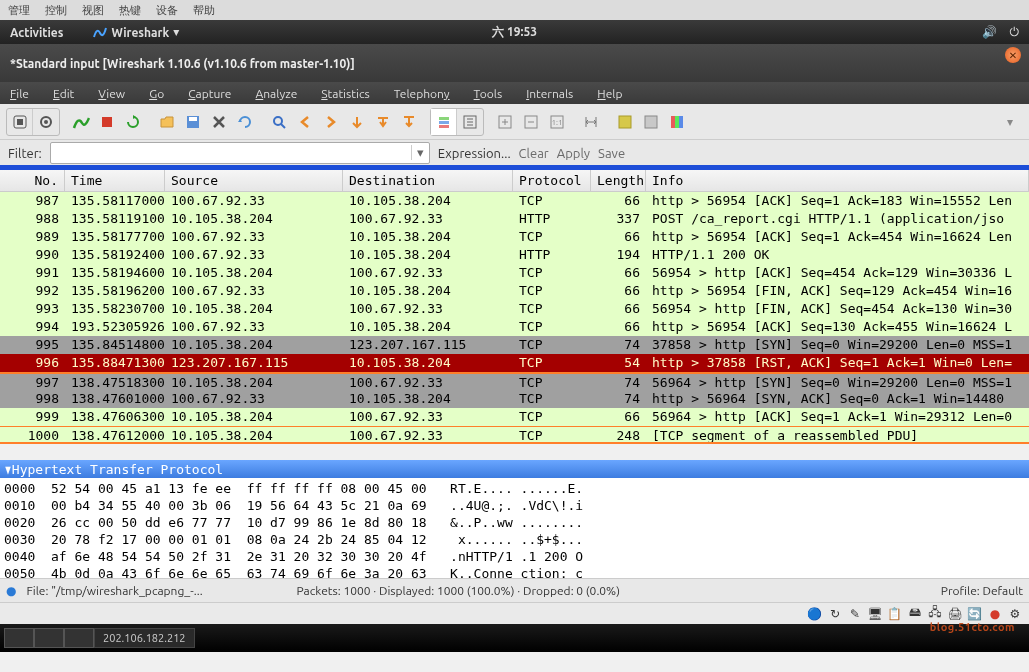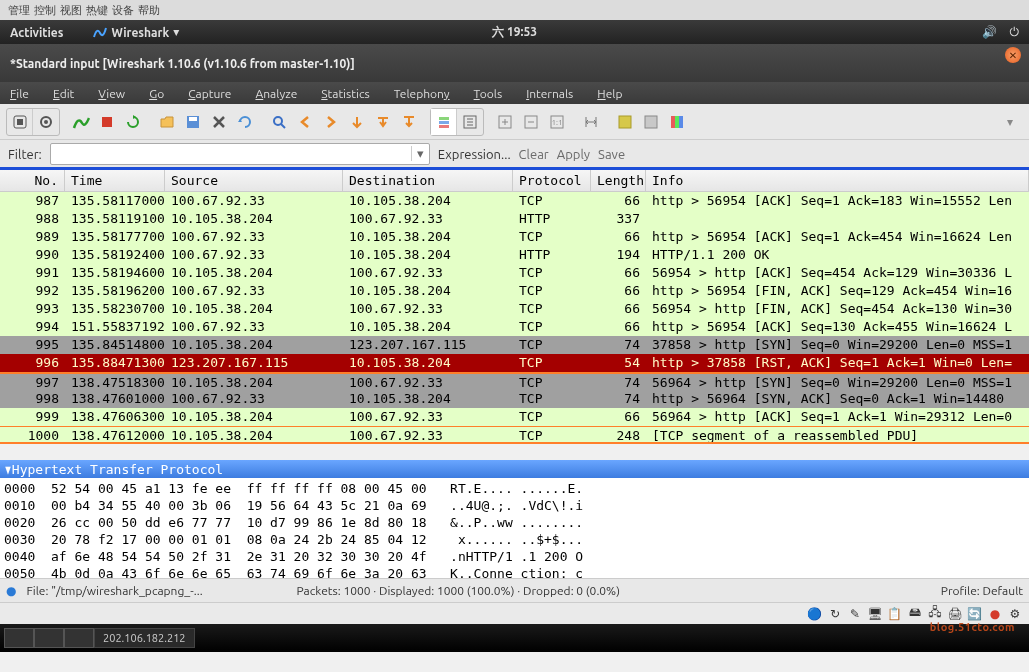--- a/index.html
+++ b/index.html
@@ -1,34 +1,34 @@
 <!DOCTYPE html>
 <html><head>
 <meta charset="utf-8">
 <style>
 * { margin: 0; padding: 0; box-sizing: border-box; }
 body { font-family: "Ubuntu", "DejaVu Sans", sans-serif; font-size: 12px; background: #f0f0f0; width: 1029px; height: 672px; overflow: hidden; position: relative; }
-.os-menu { background: #dcdcdc; height: 20px; display: flex; align-items: center; padding: 0 8px; gap: 4px; color: #444; font-size: 11px; }
+.os-menu { background: #dcdcdc; height: 20px; display: flex; align-items: center; padding: 0 8px; gap: 15px; color: #444; font-size: 11px; }
 .os-topbar { background: linear-gradient(#3a3a3a,#222); height: 24px; display: flex; align-items: center; color: #ddd; font-size: 12px; padding: 0 10px; }
 .os-topbar .act { font-weight: bold; margin-right: 30px; }
 .os-topbar .app { font-weight: bold; display: flex; align-items: center; gap: 4px; }
 .os-topbar .clock { position: absolute; left: 50%; transform: translateX(-50%); font-weight: bold; }
 .os-topbar .tray { margin-left: auto; display: flex; gap: 12px; }
 .win-title { background: linear-gradient(#4a4a4a,#393939); height: 38px; display: flex; align-items: center; color: #eee; font-size: 12px; font-weight: bold; padding: 0 10px; position: relative; }
 .win-title .closebtn { position: absolute; right: 8px; top: 3px; width: 16px; height: 16px; border-radius: 50%; background: radial-gradient(#f7a06a,#e85d1f); display:flex;align-items:center;justify-content:center; font-size:10px; color:#5a2200;}
 .menubar { background: linear-gradient(#4a4a4a,#3a3a3a); height: 22px; display: flex; align-items: center; gap: 24px; padding: 0 10px; color: #ddd; font-size: 12px; }
 .menubar span { cursor: default; }
 .menubar span u { text-decoration: underline; }
 .toolbar { background: #e8e8e8; height: 36px; display: flex; align-items: center; gap: 0; padding: 0 6px; border-bottom: 1px solid #ccc; }
 .toolbar .tb { width: 26px; height: 26px; display:flex; align-items:center; justify-content:center; border:1px solid transparent; border-radius:3px; }
 .toolbar .sep { width: 8px; }
 .toolbar .btngroup { border:1px solid #bbb; border-radius:3px; display:flex; }
 .toolbar .btngroup .tb { border:none; border-right:1px solid #ccc; border-radius:0;}
 .toolbar .btngroup .tb:last-child{border-right:none;}
-.filterbar { background: #e8e8e8; height: 30px; display: flex; align-items: center; padding: 0 8px; gap: 8px; border-bottom:3px solid #1d4ed8; font-size:13px; }
+.filterbar { background: #e8e8e8; height: 30px; display: flex; align-items: center; padding: 0 8px; gap: 8px; border-bottom:5px solid #1d4ed8; font-size:13px; }
 .filterbar label { color:#333; }
 .filterbar .fcombo { flex: 0 0 380px; height: 22px; border:1px solid #aaa; background:#fff; border-radius:2px; display:flex; align-items:center; }
 .filterbar .fcombo input { flex:1; border:none; outline:none; padding:0 6px; font-size:12px; }
 .filterbar .fcombo .dd { width:18px; text-align:center; border-left:1px solid #ccc; color:#666; }
 .filterbar .lnk { color:#6a6a6a; }
 .filterbar .lnk.expr { color:#333; }
 .headers { display:flex; background:linear-gradient(#f6f6f6,#e6e6e6); border-bottom:1px solid #ccc; height:22px; font-size:13px; font-family:"DejaVu Sans Mono","Courier New",monospace; }
 .headers div { padding:3px 6px; border-right:1px solid #ccc; overflow:hidden; white-space:nowrap; }
 .col-no{width:65px;text-align:right;} .col-time{width:100px;} .col-src{width:178px;} .col-dst{width:170px;} .col-proto{width:78px;} .col-len{width:55px;text-align:right;} .col-info{flex:1;}
 .packetlist { height: 268px; overflow:hidden; font-family:"DejaVu Sans Mono","Courier New",monospace; font-size:13px; }
@@ -283,20 +283,21 @@
       <div class="col-len">66</div>
       <div class="col-info">http &gt; 56954 [ACK] Seq=1 Ack=183 Win=15552 Len</div>
     </div>
     <div class="row http">
       <div class="col-no">988</div>
       <div class="col-time">135.58119100</div>
       <div class="col-src">10.105.38.204</div>
       <div class="col-dst">100.67.92.33</div>
       <div class="col-proto">HTTP</div>
       <div class="col-len">337</div>
+      <div class="col-info">POST /ca_report.cgi HTTP/1.1  (application/jso</div>
     </div>
     <div class="row tcp">
       <div class="col-no">989</div>
       <div class="col-time">135.58177700</div>
       <div class="col-src">100.67.92.33</div>
       <div class="col-dst">10.105.38.204</div>
       <div class="col-proto">TCP</div>
       <div class="col-len">66</div>
       <div class="col-info">http &gt; 56954 [ACK] Seq=1 Ack=454 Win=16624 Len</div>
     </div>
@@ -331,21 +332,21 @@
       <div class="col-no">993</div>
       <div class="col-time">135.58230700</div>
       <div class="col-src">10.105.38.204</div>
       <div class="col-dst">100.67.92.33</div>
       <div class="col-proto">TCP</div>
       <div class="col-len">66</div>
       <div class="col-info">56954 &gt; http [FIN, ACK] Seq=454 Ack=130 Win=30</div>
     </div>
     <div class="row tcp">
       <div class="col-no">994</div>
-      <div class="col-time">151.55837192</div>
+      <div class="col-time">193.52305926</div>
       <div class="col-src">100.67.92.33</div>
       <div class="col-dst">10.105.38.204</div>
       <div class="col-proto">TCP</div>
       <div class="col-len">66</div>
       <div class="col-info">http &gt; 56954 [ACK] Seq=130 Ack=455 Win=16624 L</div>
     </div>
     <div class="row syn">
       <div class="col-no">995</div>
       <div class="col-time">135.84514800</div>
       <div class="col-src">10.105.38.204</div>

